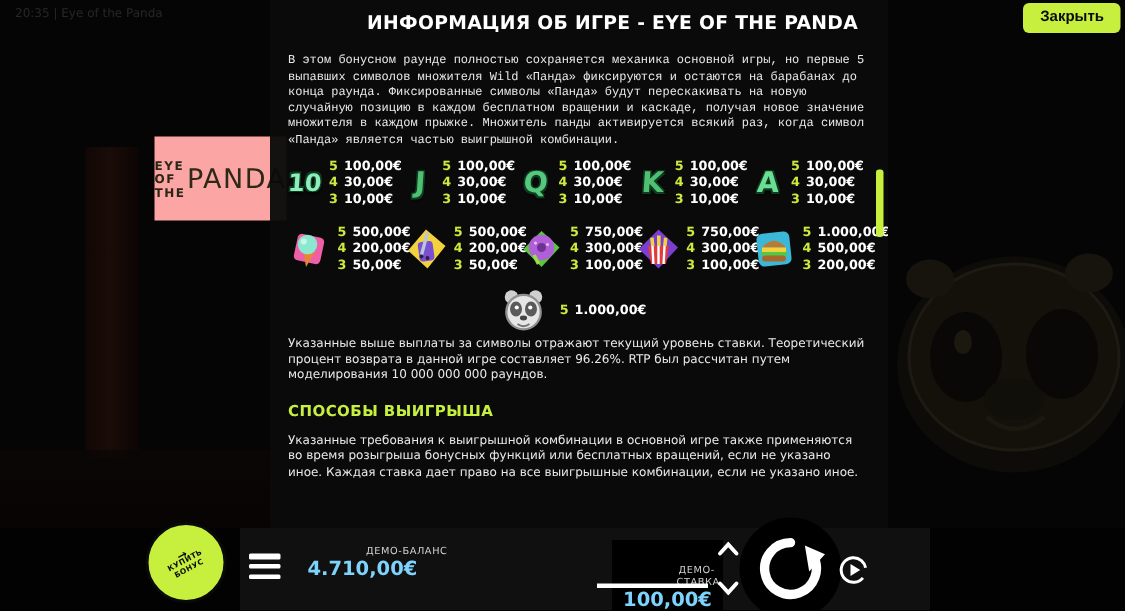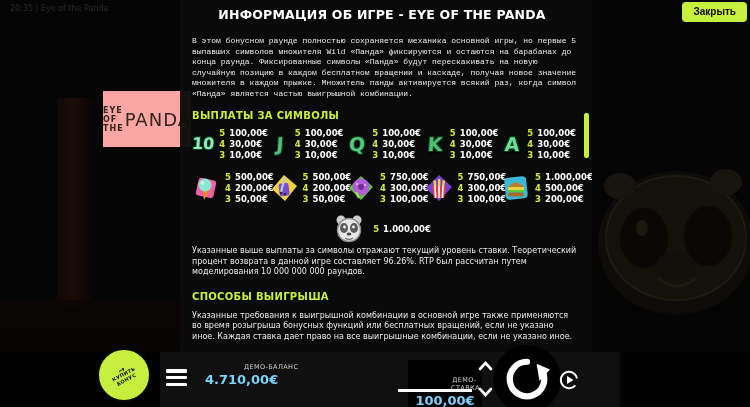--- a/index.html
+++ b/index.html
@@ -21,21 +21,21 @@
 
   
   .session { position:absolute; left:10px; top:4px; font-size:8px; color:#272727; }
   .close-btn { position:absolute; right:3px; top:2px; background:#c7ef3d; color:#0c0c0c;
                font-size:10px; font-weight:bold; padding:4px 11px 5px; border-radius:4px;
                border:none; cursor:pointer; }
 
   
   .panel { position:absolute; left:180px; top:0; width:412px; height:352px;
            background:rgba(10,10,10,.96); overflow:hidden; padding:0 20px 0 12px; }
-  .p-title { margin-top:7px; text-align:center; color:#fff; font-weight:bold;
+  .p-title { margin-top:7px; text-align:right; color:#fff; font-weight:bold;
              font-size:12.5px; letter-spacing:.2px; }
   .p-intro { margin-top:14px; color:#e9e9e9; font-size:8px; line-height:10.5px; width:386px;font-family:Liberation Mono, monospace; }
   .h-green { margin-top:11px; color:#c7ef3d; font-weight:bold; font-size:10px; letter-spacing:.3px; }
   .note { margin-top:1px; color:#e9e9e9; font-size:8px; line-height:10.5px; width:386px; }
 
   .prow { display:flex; justify-content:space-between; margin-top:7px; width:384px; }
   .pgroup { display:flex; align-items:center; gap:5px; width:74px; }
   .royal { width:27px; text-align:center; font-weight:bold; font-size:19px; line-height:30px;
            transform:skewX(-4deg);
            text-shadow:1px 1px 0 #103c22,-1px 1px 0 #103c22,1px -1px 0 #103c22,-1px -1px 0 #103c22,0 2px 2px #000; }
@@ -103,21 +103,20 @@
     </svg>
   </div>
 
   <div class="session">20:35 | Eye of the Panda</div>
   <button class="close-btn">Закрыть</button>
 
   <div class="panel">
     <div class="p-title">ИНФОРМАЦИЯ ОБ ИГРЕ - EYE OF THE PANDA</div>
     <div class="p-intro">В этом бонусном раунде полностью сохраняется механика основной игры, но первые 5 выпавших символов множителя Wild «Панда» фиксируются и остаются на барабанах до конца раунда. Фиксированные символы «Панда» будут перескакивать на новую случайную позицию в каждом бесплатном вращении и каскаде, получая новое значение множителя в каждом прыжке. Множитель панды активируется всякий раз, когда символ «Панда» является частью выигрышной комбинации.</div>
 
-    <div class="h-green">ВЫПЛАТЫ ЗА СИМВОЛЫ</div>
 
     <div class="prow">
       <div class="pgroup">
         <div class="royal c10">10</div>
         <div class="plines">
           <div class="pline">
               <span class="cnt">5</span>
               <span class="val">100,00€</span>
             </div>
           <div class="pline">

